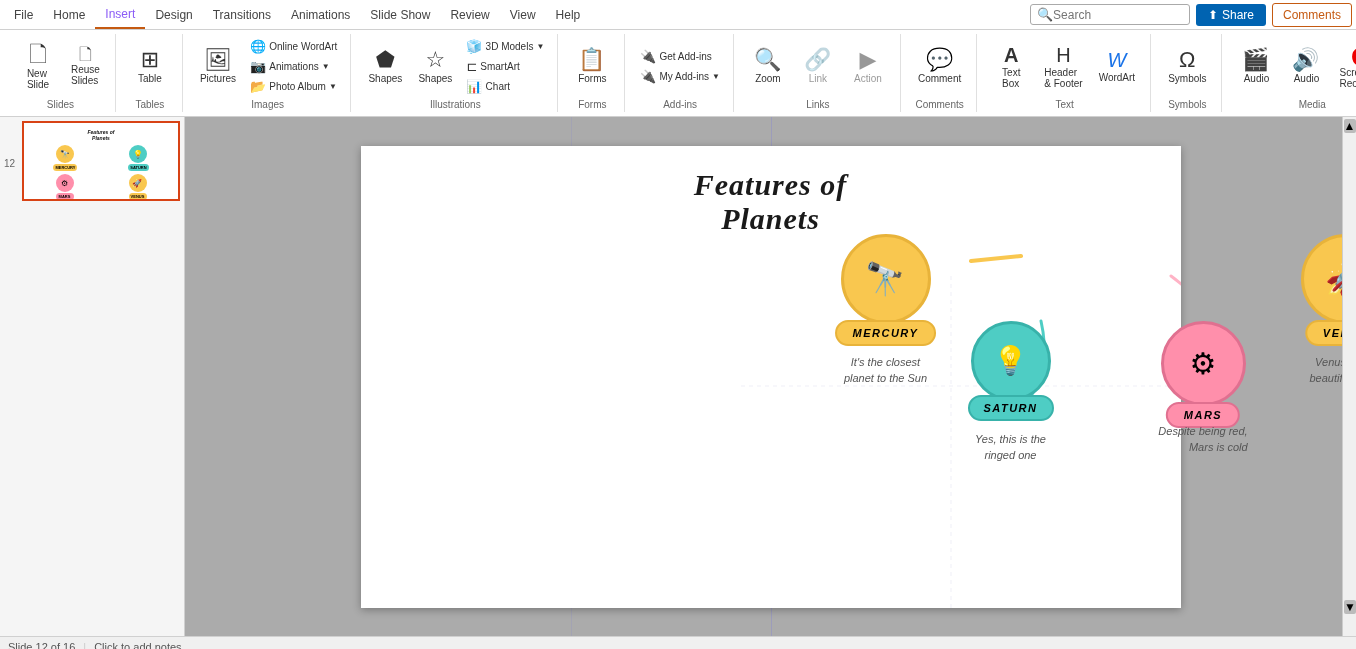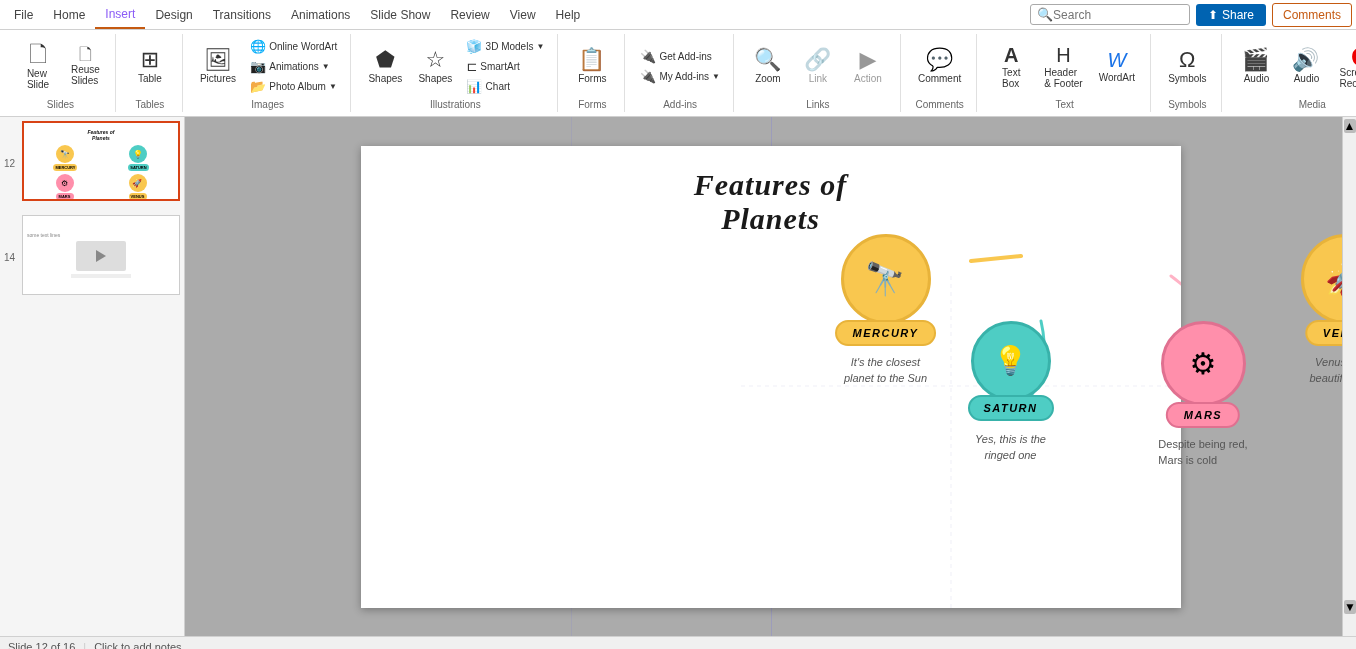--- a/index.html
+++ b/index.html
@@ -287,32 +287,20 @@
             <div style="text-align:center;">
               <div style="width:18px; height:18px; border-radius:50%; background:#f9c74f; margin:0 auto; display:flex; align-items:center; justify-content:center; font-size:8px;">🚀</div>
               <div style="background:#f9c74f; border-radius:4px; font-size:4px; font-weight:bold; padding:1px 2px; margin-top:1px;">VENUS</div>
             </div>
           </div>
         </div>
       </div>
     </div>
 
 
-    <div class="slide-item">
-      <span class="slide-number">14</span>
-      <div class="slide-thumb">
-        <div style="width:100%; height:100%; background:#fff; padding:4px; display:flex; align-items:center; justify-content:center; flex-direction:column; gap:3px;">
-          <div style="font-size:5px; color:#888; align-self:flex-start;">some text lines</div>
-          <div style="width:50px; height:30px; background:#ddd; border-radius:2px; display:flex; align-items:center; justify-content:center;">
-            <div style="width:0; height:0; border-left:10px solid #888; border-top:6px solid transparent; border-bottom:6px solid transparent;"></div>
-          </div>
-          <div style="width:60px; height:4px; background:#eee;"></div>
-        </div>
-      </div>
-    </div>
 
 
 
   </div>
 
   <div class="canvas-area">
 
     <div style="position:absolute; left:50%; top:0; bottom:0; width:1px; background:rgba(100,100,255,0.2); pointer-events:none;"></div>
     <div style="position:absolute; top:0; bottom:0; left:calc(50% - 200px); width:1px; background:rgba(100,100,255,0.1); pointer-events:none;"></div>
 
@@ -352,21 +340,21 @@
 
         <div style="position:absolute; top:110px; left:50%; transform:translateX(-50%); text-align:center; font-size:11px; color:#555; font-style:italic; white-space:nowrap; line-height:1.5;">Yes, this is the<br>ringed one</div>
       </div>
 
       <div style="position:absolute; left:800px; top:175px;">
 
         <div style="width:85px; height:85px; border-radius:50%; background:#ff8fab; display:flex; align-items:center; justify-content:center; font-size:30px; border:3px solid #e07090;">⚙</div>
 
         <div style="position:absolute; bottom:-22px; left:50%; transform:translateX(-50%); background:#ff8fab; border-radius:14px; padding:5px 16px; font-weight:900; font-size:11px; letter-spacing:1.5px; font-style:italic; white-space:nowrap; border:2px solid #e07090;">MARS</div>
 
-        <div style="position:absolute; top:115px; left:50%; transform:translateX(-50%); text-align:left; font-size:11px; color:#555; white-space:nowrap; line-height:1.5;">Despite being red,<br>Mars is cold</div>
+        <div style="position:absolute; top:102px; left:50%; transform:translateX(-50%); text-align:right; font-size:11px; color:#555; font-style:italic; white-space:nowrap; line-height:1.5;">Despite being red,<br>Mars is cold</div>
       </div>
 
       <div style="position:absolute; left:940px; top:88px;">
 
         <div style="width:90px; height:90px; border-radius:50%; background:#f9c74f; display:flex; align-items:center; justify-content:center; font-size:32px; border:3px solid #e8b33a;">🚀</div>
 
         <div style="position:absolute; bottom:-22px; left:50%; transform:translateX(-50%); background:#f9c74f; border-radius:14px; padding:5px 16px; font-weight:900; font-size:11px; letter-spacing:1.5px; font-style:italic; white-space:nowrap; border:2px solid #e8b33a;">VENUS</div>
 
         <div style="position:absolute; top:120px; left:50%; transform:translateX(-50%); text-align:center; font-size:11px; color:#555; font-style:italic; white-space:nowrap; line-height:1.5;">Venus has a<br>beautiful name</div>
       </div>

